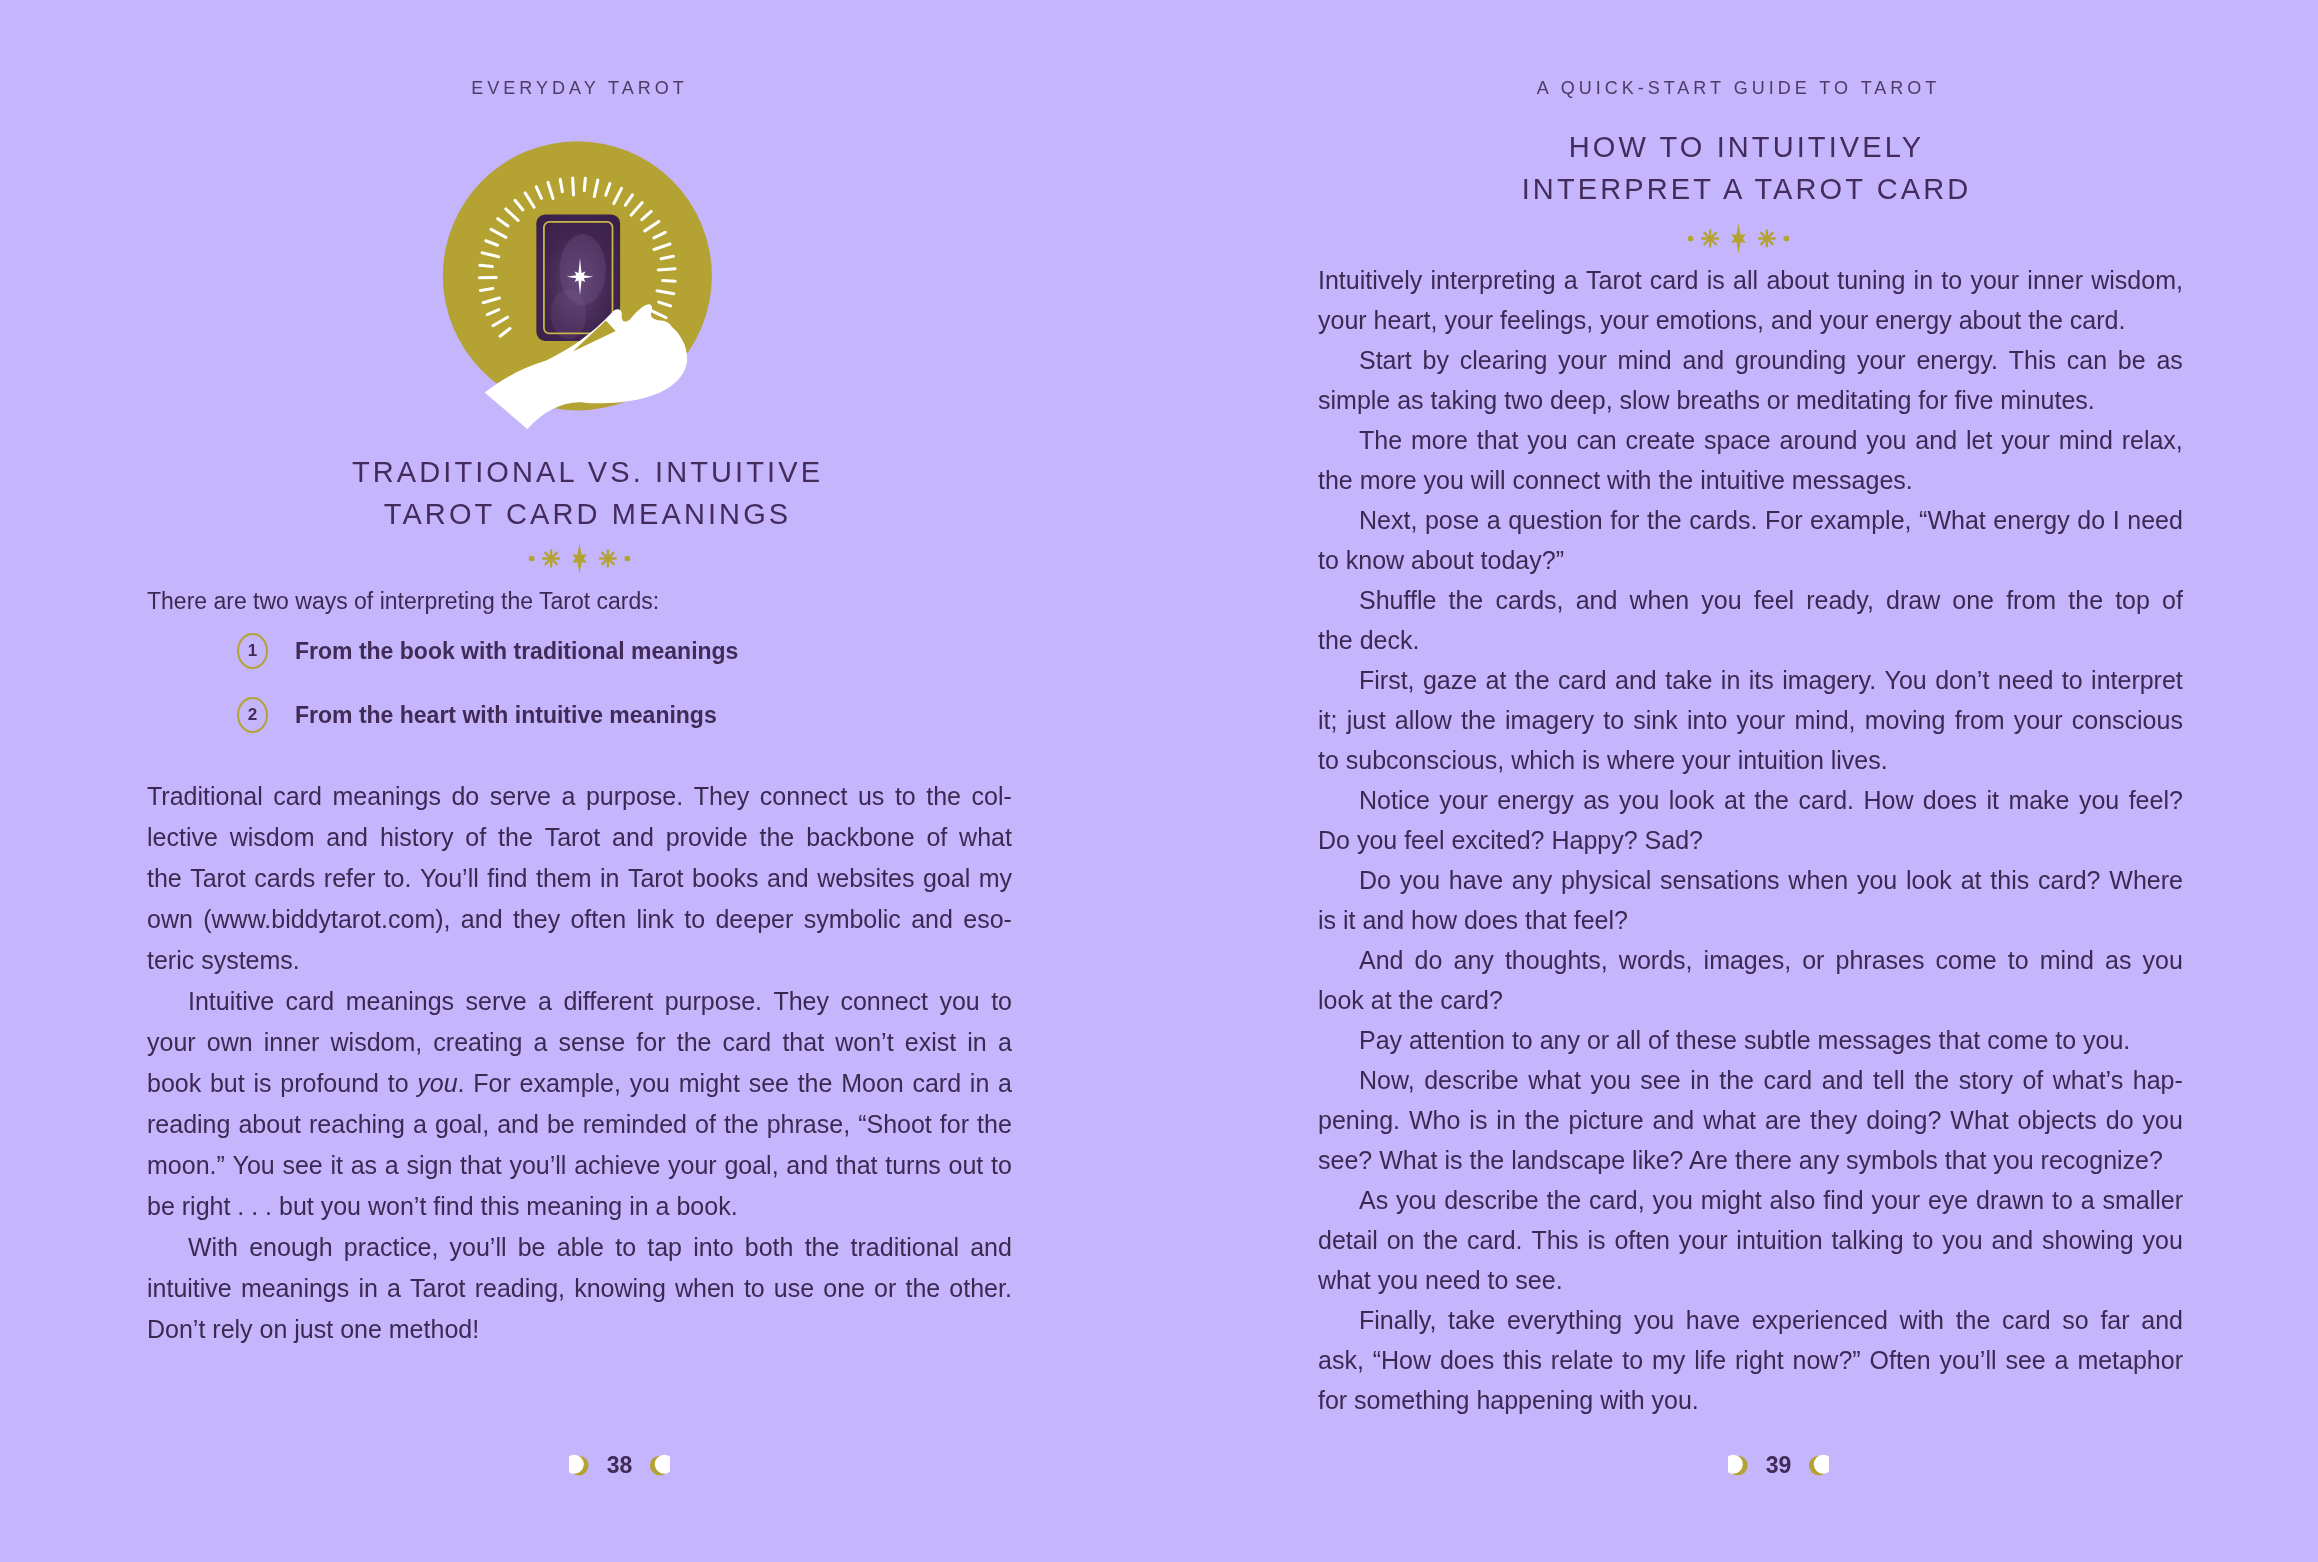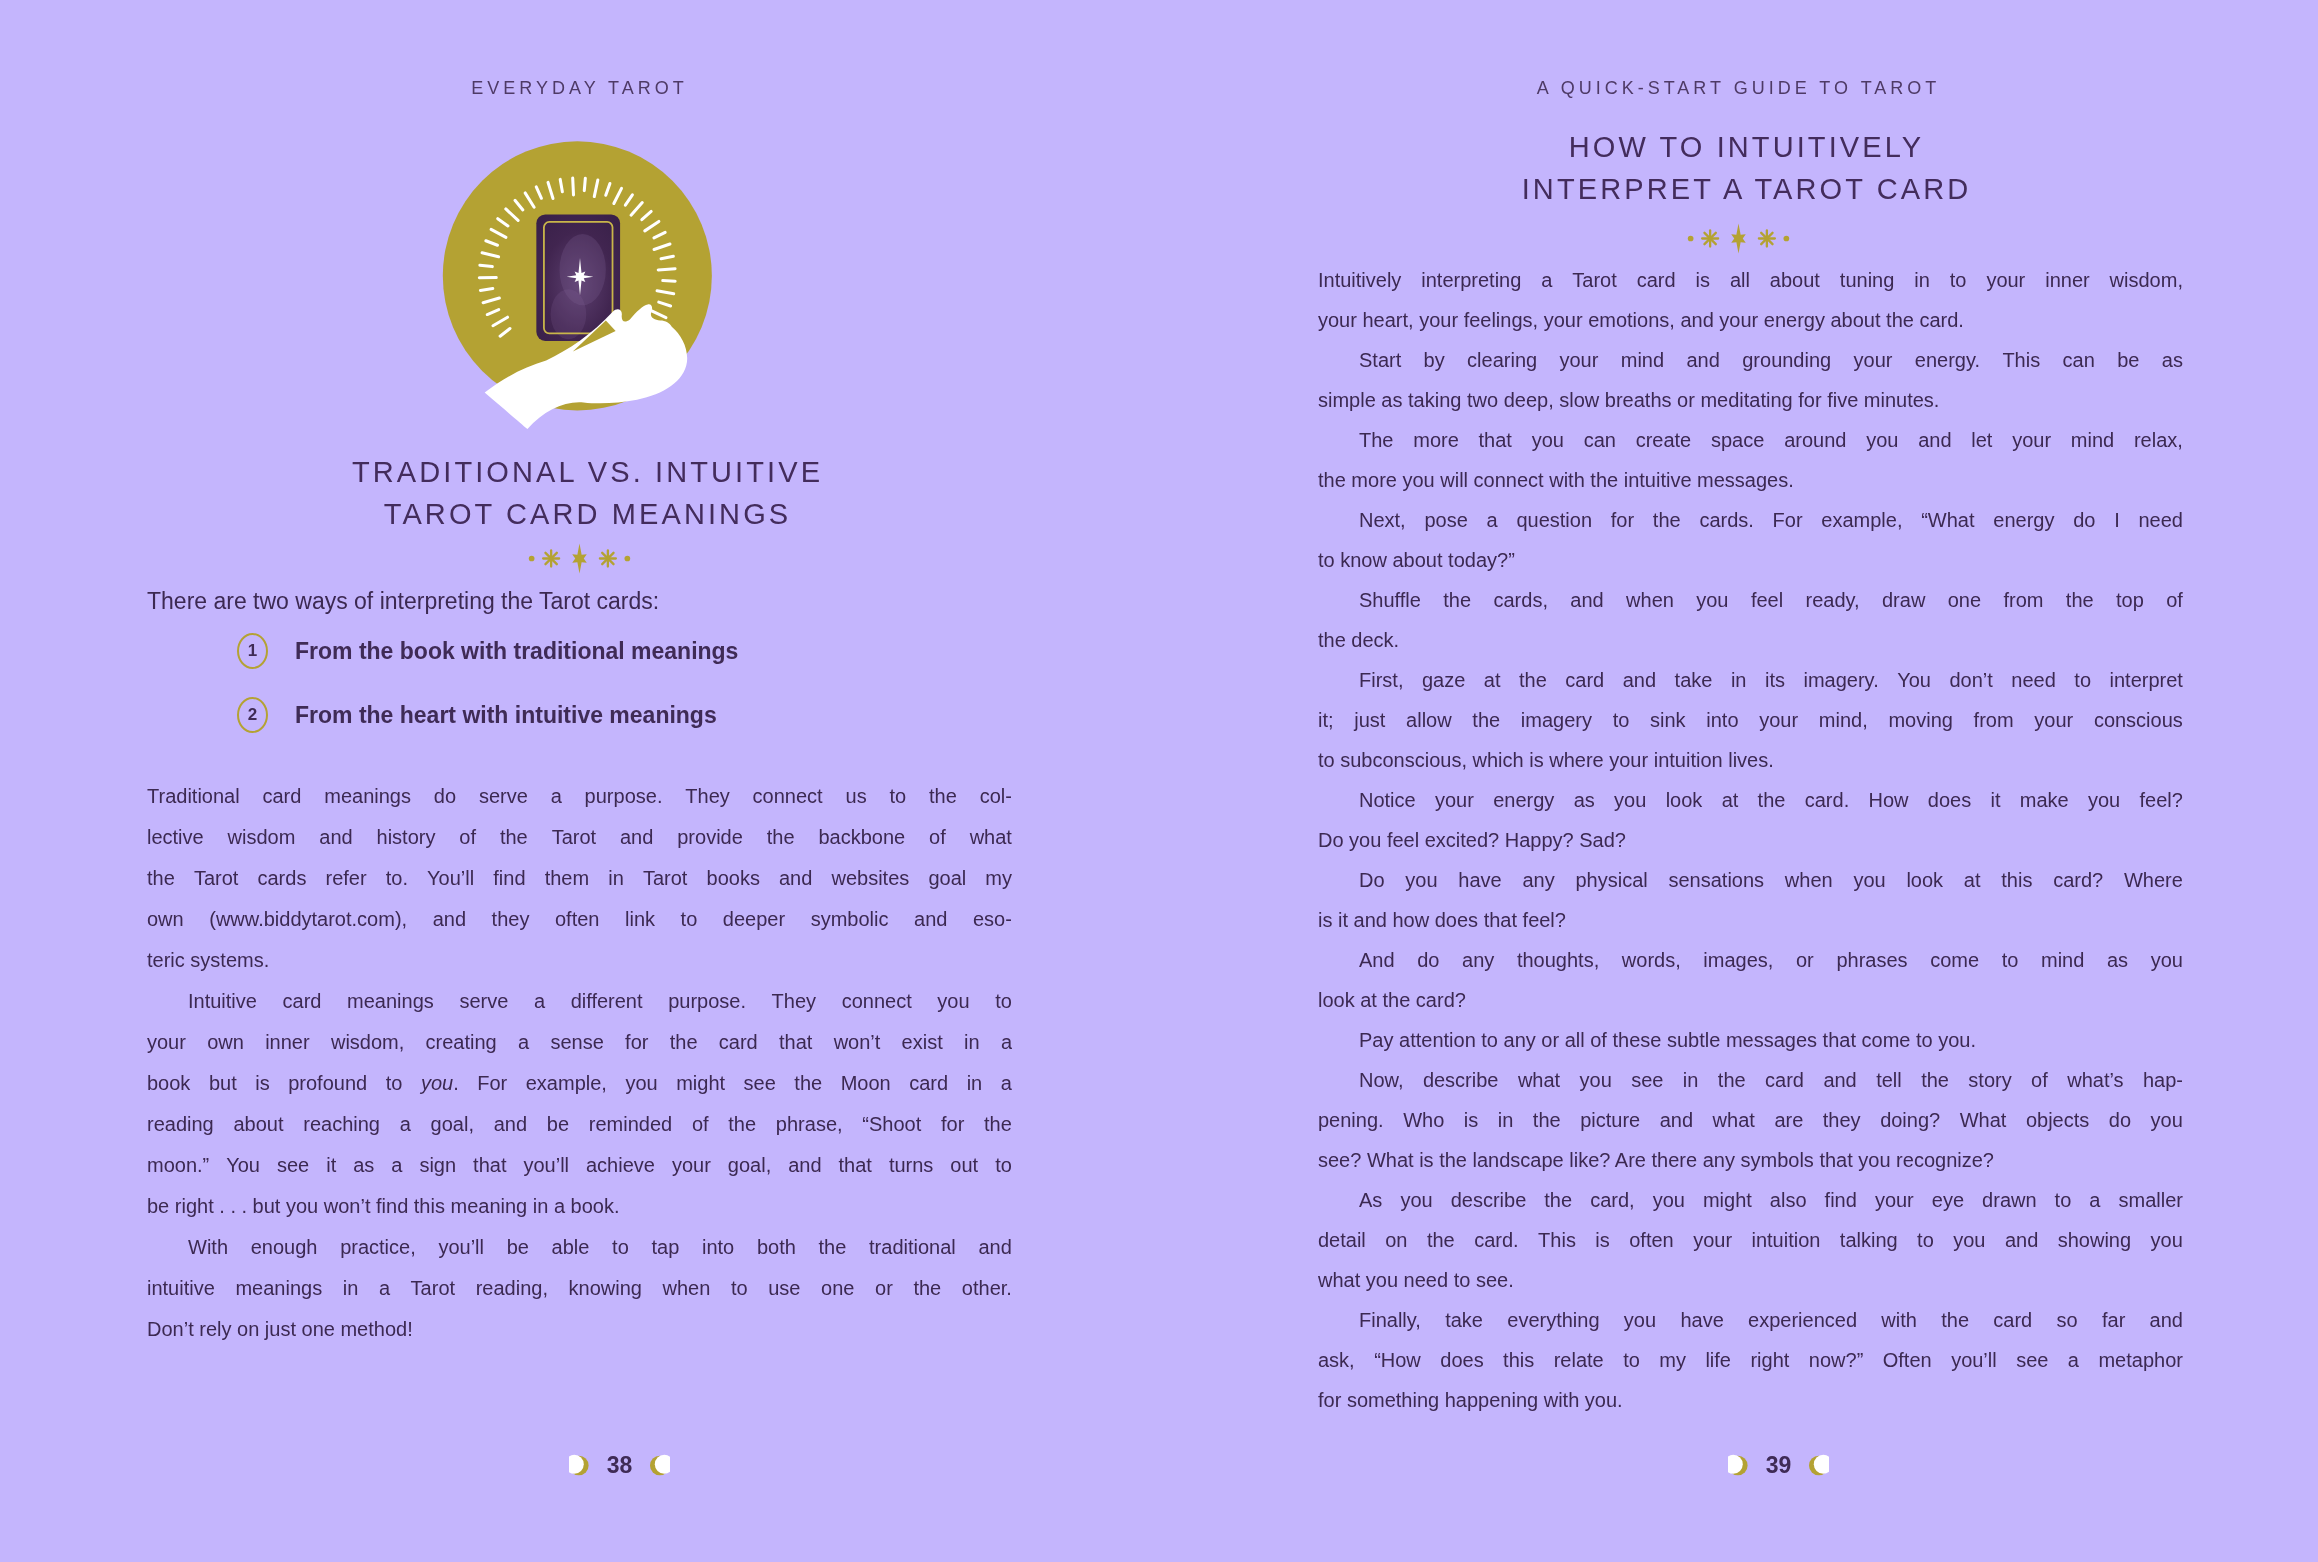--- a/index.html
+++ b/index.html
@@ -19,21 +19,21 @@
   .page.left .ornament{top:539px;}
   .page.right .ornament{top:219px;}
   .intro{position:absolute;left:147px;top:588px;margin:0;font-size:23px;color:#3c2952;}
   .list-row{position:absolute;left:237px;height:36px;display:flex;align-items:center;}
   .list-row.n1{top:633px;}
   .list-row.n2{top:697px;}
   .num-circle{width:27px;height:32px;border:2.2px solid #b4a233;border-radius:50%;
     display:flex;align-items:center;justify-content:center;flex:0 0 auto;}
   .num-circle span{font-size:17px;font-weight:700;color:#3f2b56;}
   .list-text{margin-left:27px;font-size:23px;font-weight:700;color:#3f2b56;text-align:right;}
-  .body-text{position:absolute;width:865px;color:#3c2952;font-size:20px;overflow:hidden;}
+  .body-text{position:absolute;width:865px;color:#3c2952;font-size:25px;overflow:hidden;}
   .page.left .body-text{left:147px;top:776px;line-height:41px;}
   .page.right .body-text{left:159px;top:260px;line-height:40px;}
   .para{margin:0;}
   .line{display:flex;justify-content:space-between;white-space:nowrap;}
   .line span{display:inline-block;}
   .line.last{display:block;white-space:normal;}
   .line.indent{padding-left:41px;}
   .folio{position:absolute;top:1452px;left:0;width:100%;display:flex;align-items:center;
     justify-content:center;gap:18px;padding-left:40px;}
   .folio .pagenum{font-size:23px;font-weight:700;color:#3f2b56;}

